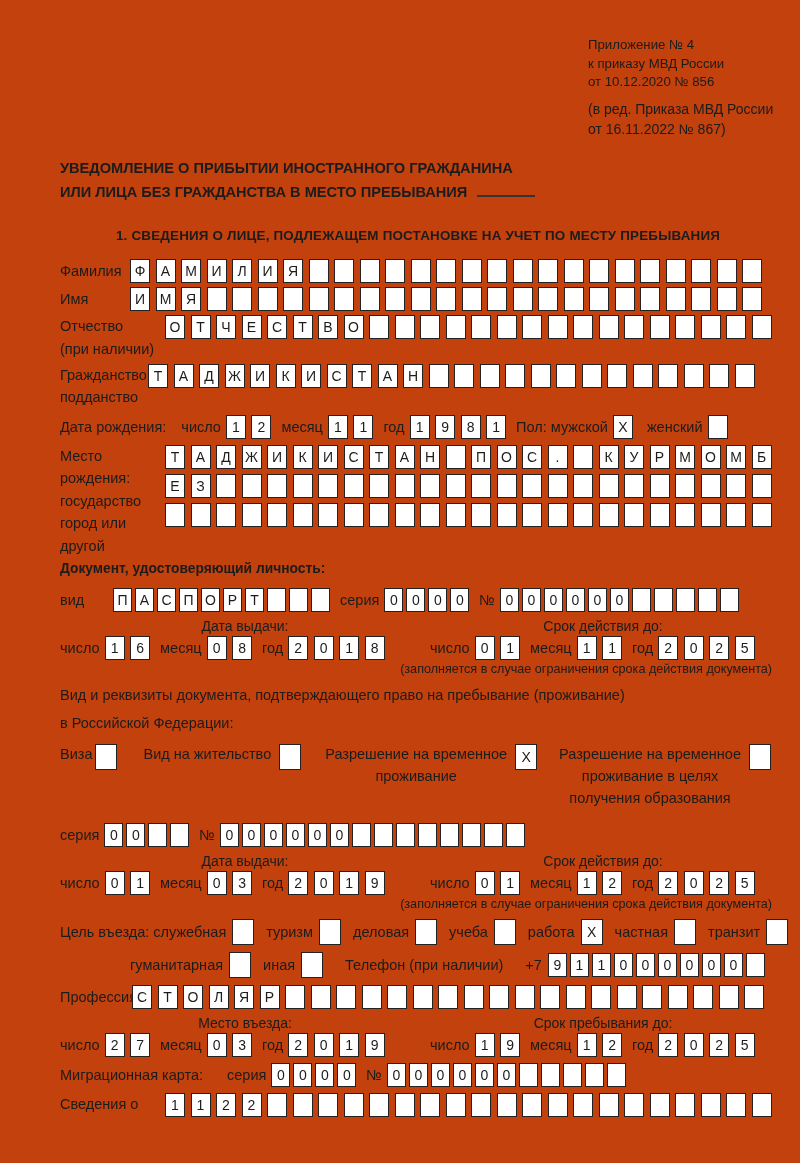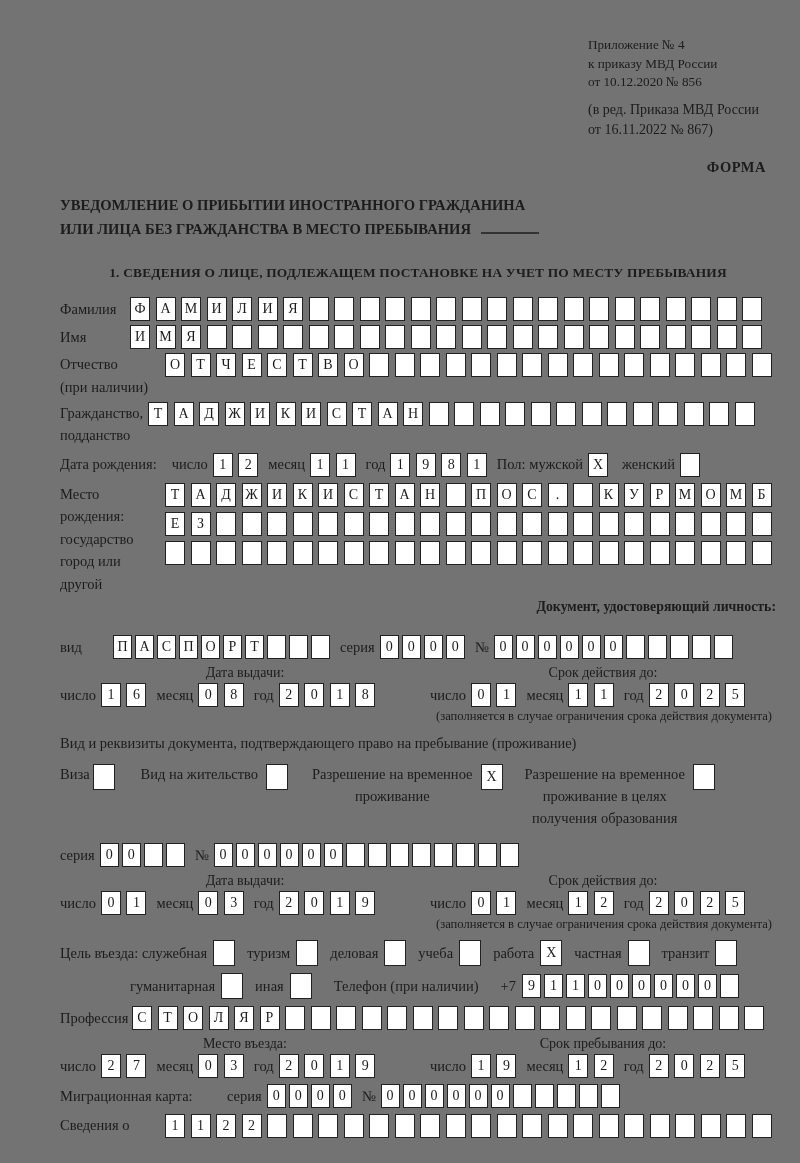--- a/index.html
+++ b/index.html
@@ -1,19 +1,19 @@
 <!DOCTYPE html>
 <html><head>
 <meta charset="utf-8">
 <style>
   * { box-sizing: border-box; }
   html,body { margin:0; padding:0; background:#ffffff; }
   .page {
-    width:800px; height:1163px; margin:0 auto; background:#737373;
-    font-family:Liberation Serif, serif; color:#1c1c1c;
+    width:800px; height:1163px; margin:0 auto; background:#c2410c;
+    font-family:Liberation Sans, sans-serif; color:#1c1c1c;
     padding:36px 24px 10px 60px; overflow:hidden; position:relative;
   }
   
   .hdr { margin-left:auto; width:188px; font-size:13.2px; line-height:1.42; }
   .hdr .sub { font-size:14px; margin-top:8px; line-height:1.4; }
   .forma { text-align:right; font-weight:bold; font-size:14.5px; margin:20px 10px 0 0; letter-spacing:.5px; }
   
   .title { text-align:left; font-weight:bold; font-size:14.6px; line-height:1.6; margin-top:18px; }
   .title .uline { display:inline-block; width:58px; border-bottom:2px solid #333; margin-left:10px; height:1em; }
   .sec { text-align:center; font-weight:bold; font-size:13.4px; margin-top:24px; letter-spacing:.2px; }
@@ -62,21 +62,20 @@
   <div class="hdr">
     <div>Приложение № 4</div>
     <div>к приказу МВД России</div>
     <div>от 10.12.2020 № 856</div>
     <div class="sub">
       <div>(в ред. Приказа МВД России</div>
       <div>от 16.11.2022 № 867)</div>
     </div>
   </div>
 
-  <div class="forma">ФОРМА</div>
 
   <div class="title">
     <div>УВЕДОМЛЕНИЕ О ПРИБЫТИИ ИНОСТРАННОГО ГРАЖДАНИНА</div>
     <div><span>ИЛИ ЛИЦА БЕЗ ГРАЖДАНСТВА В МЕСТО ПРЕБЫВАНИЯ</span><span class="uline"></span></div>
   </div>
 
   <div class="sec">1. СВЕДЕНИЯ О ЛИЦЕ, ПОДЛЕЖАЩЕМ ПОСТАНОВКЕ НА УЧЕТ ПО МЕСТУ ПРЕБЫВАНИЯ</div>
 
   <div class="form">
 
@@ -318,21 +317,21 @@
             <span class="cell"></span>
             <span class="cell"></span>
             <span class="cell"></span>
             <span class="cell"></span>
             <span class="cell"></span>
             <span class="cell"></span>
           </div>
       </div>
     </div>
 
-    <div style="text-align:right; font-weight:bold; font-size:13.8px; margin:2px 0 20px 0;">Документ, удостоверяющий личность:</div>
+    <div style="text-align:left; font-weight:bold; font-size:13.8px; margin:2px 0 12px 0;">Документ, удостоверяющий личность:</div>
 
     <div class="row">
       <span class="lbl first" style="width:48px">вид</span>
       <span class="cg tight">
           <span class="cell">П</span>
           <span class="cell">А</span>
           <span class="cell">С</span>
           <span class="cell">П</span>
           <span class="cell">О</span>
           <span class="cell">Р</span>
@@ -404,20 +403,21 @@
             <span class="cell">2</span>
             <span class="cell">0</span>
             <span class="cell">2</span>
             <span class="cell">5</span>
           </span>
       </div>
     </div>
     <div class="note">(заполняется в случае ограничения срока действия документа)</div>
 
     <div class="para">Вид и реквизиты документа, подтверждающего право на пребывание (проживание)</div>
+    <div class="para">в Российской Федерации:</div>
 
     <div class="visarow">
       <div class="vitem">
         <span class="vlab">Виза</span>
         <span class="cg cb" style="margin-left:3px">
             <span class="cell"></span>
           </span>
       </div>
       <div class="vitem" style="margin-left:26px">
         <span class="vlab">Вид на жительство</span>

